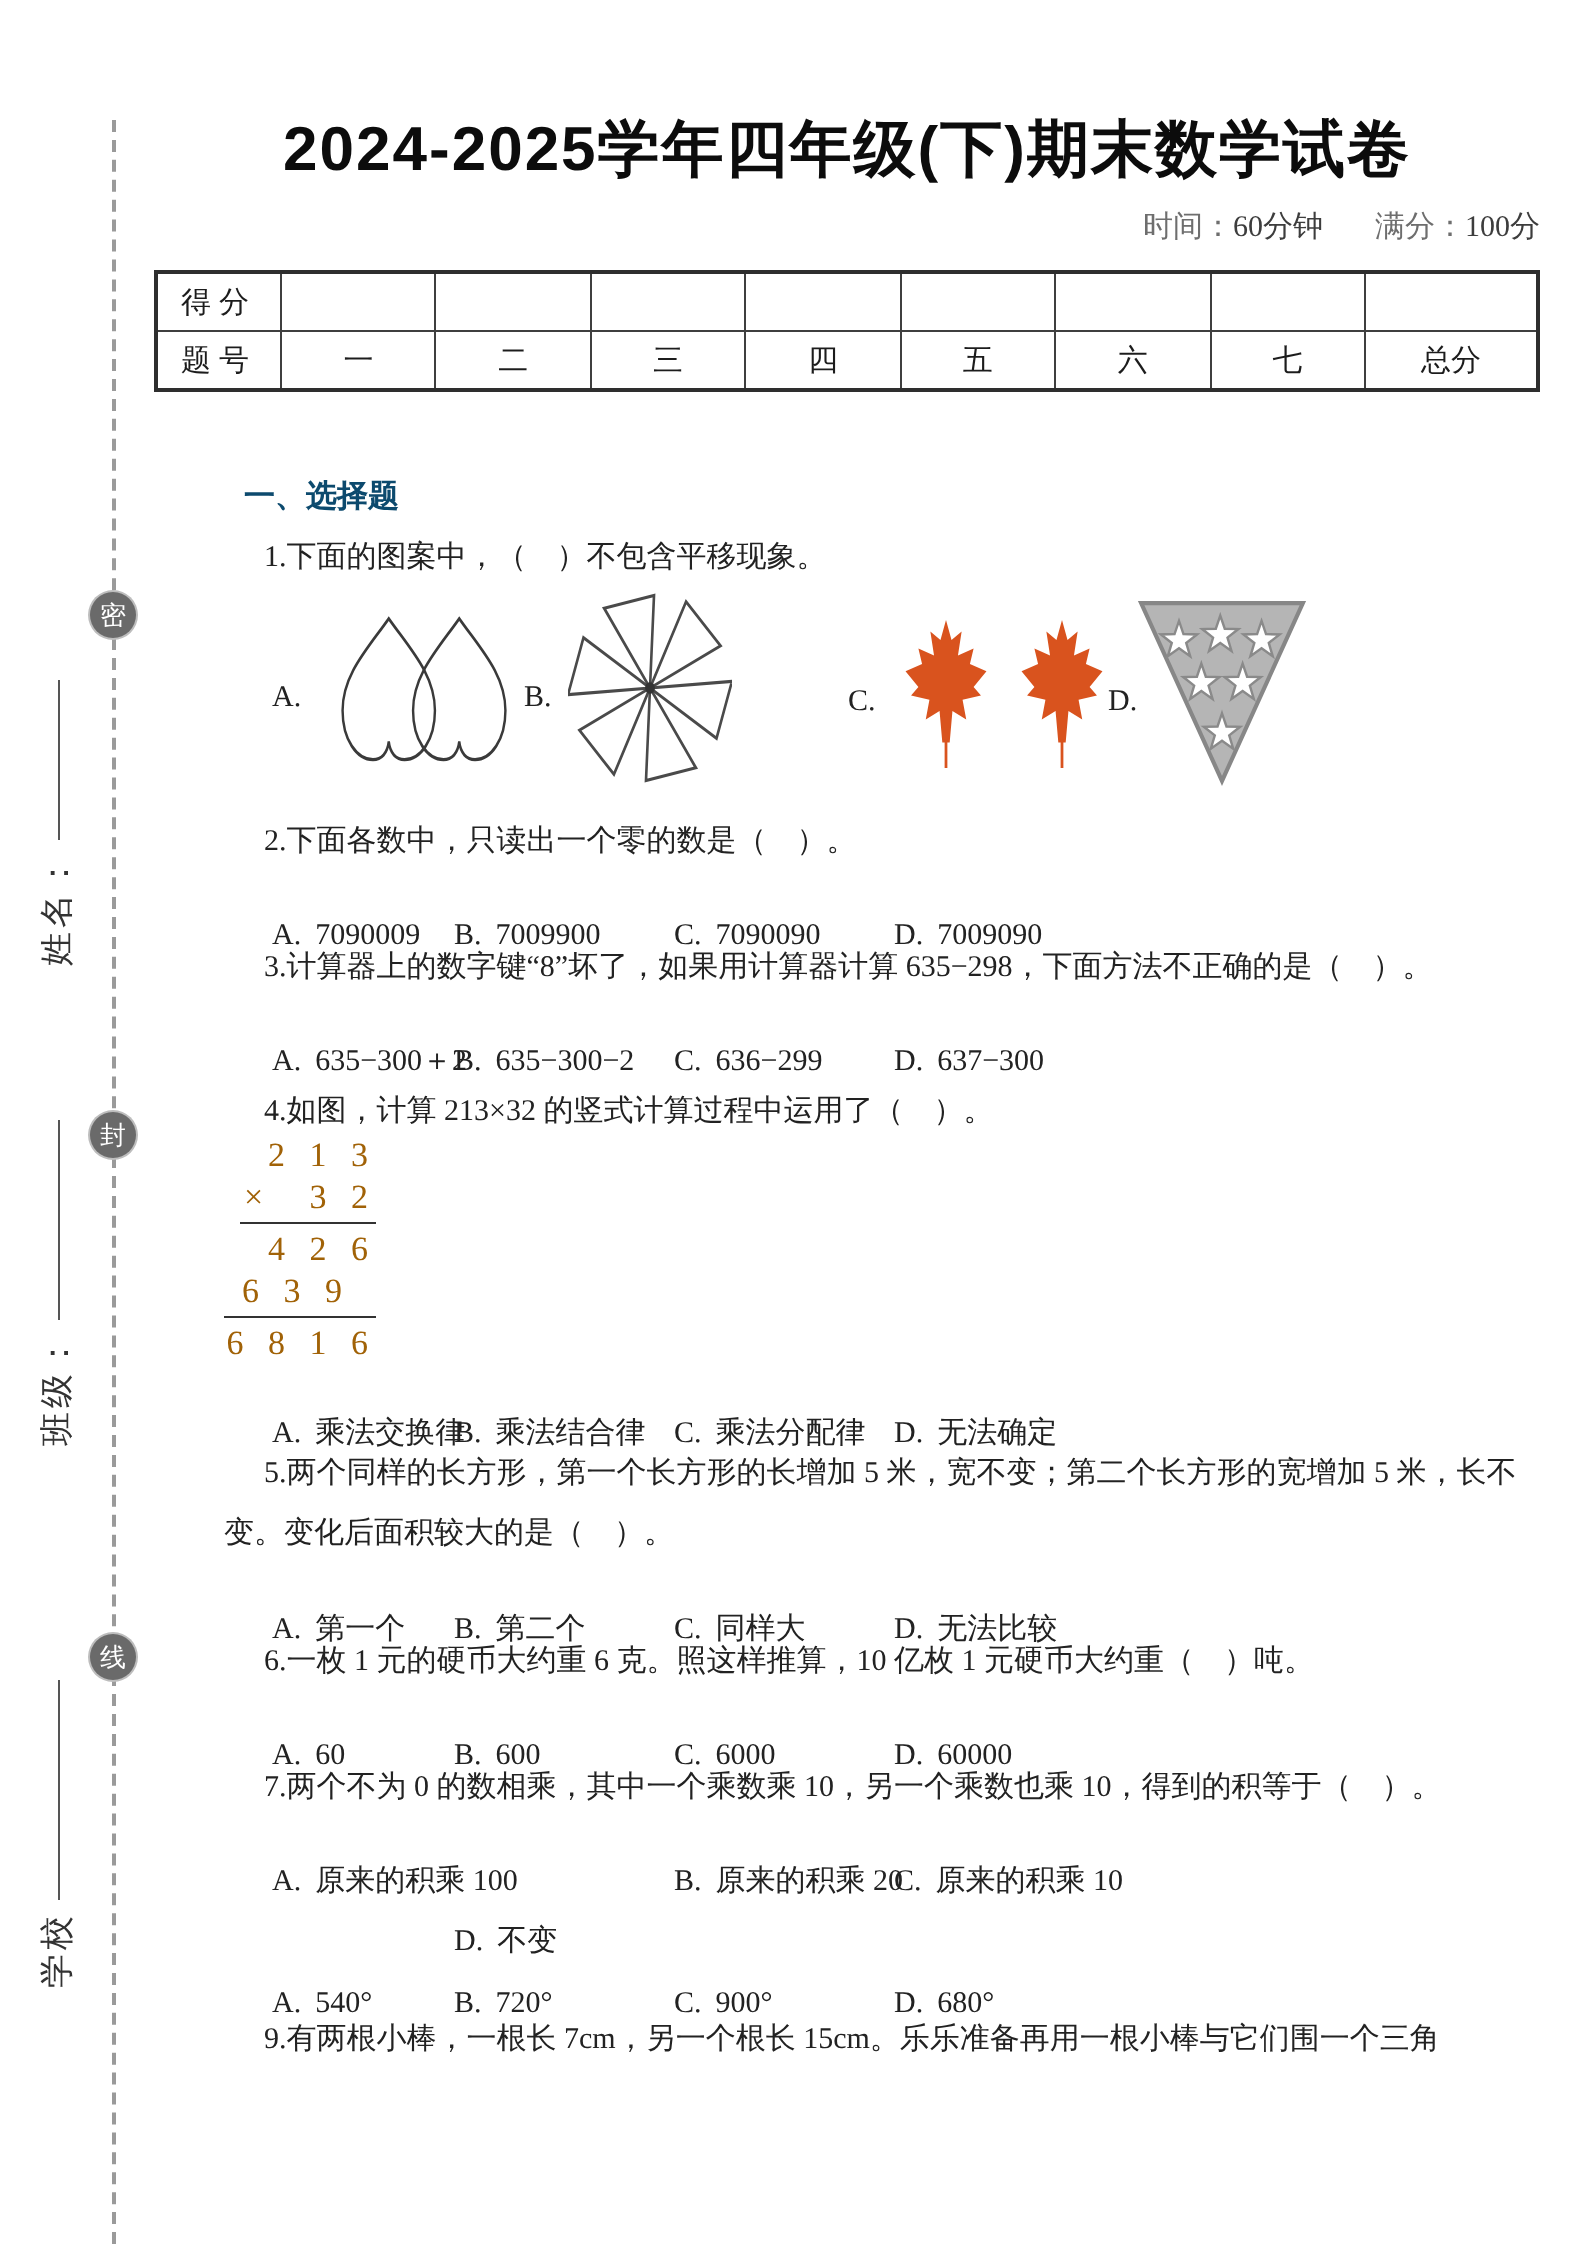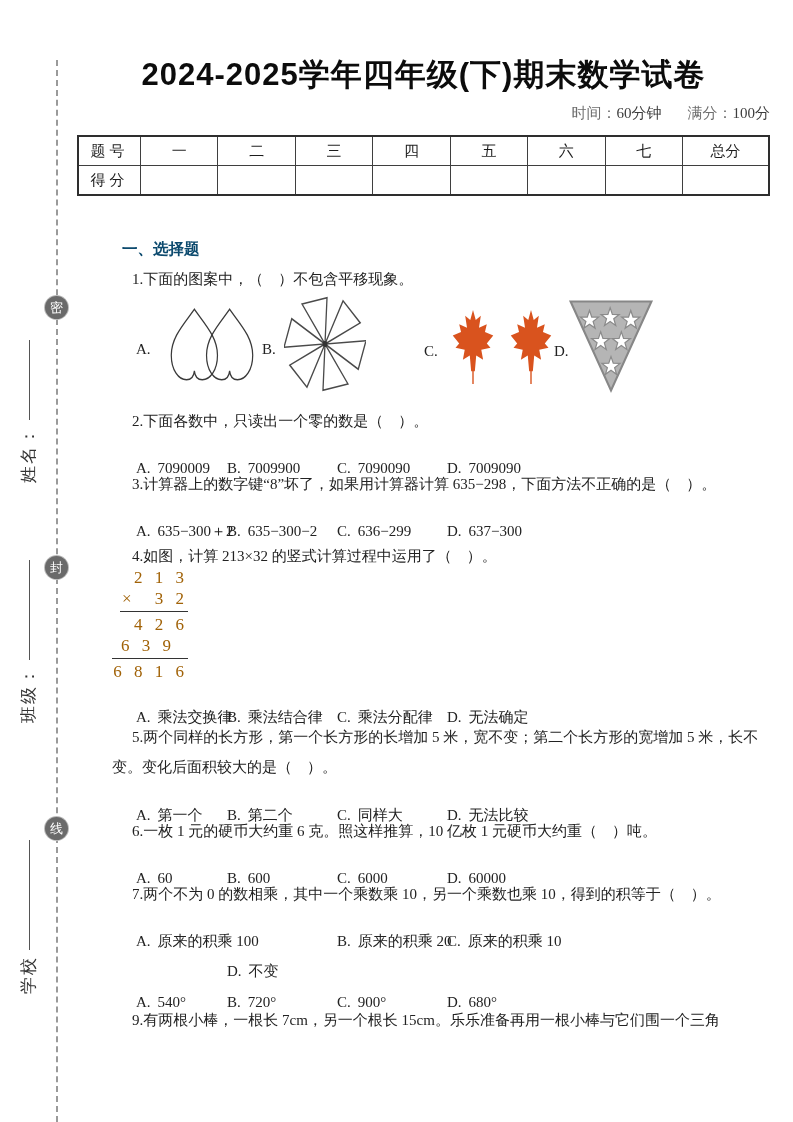--- a/index.html
+++ b/index.html
@@ -107,40 +107,40 @@
 
   <div class="head">
     <h1 class="title">2024-2025学年四年级(下)期末数学试卷</h1>
     <div class="meta">
       <span class="lab">时间：</span><span>60分钟</span><span class="gap"></span><span class="lab">满分：</span><span>100分</span>
     </div>
 
     <table class="score">
       <tbody>
           <tr>
+        <td class="c-head">得分</td>
+        <td></td>
+        <td></td>
+        <td></td>
+        <td></td>
+        <td></td>
+        <td></td>
+        <td></td>
+        <td class="c-total"></td>
+      </tr>
+      <tr>
         <td class="c-head">题号</td>
         <td>一</td>
         <td>二</td>
         <td>三</td>
         <td>四</td>
         <td>五</td>
         <td>六</td>
         <td>七</td>
         <td class="c-total">总分</td>
-      </tr>
-      <tr>
-        <td class="c-head">得分</td>
-        <td></td>
-        <td></td>
-        <td></td>
-        <td></td>
-        <td></td>
-        <td></td>
-        <td></td>
-        <td class="c-total"></td>
       </tr>
     </tbody>
       </table>
   </div>
 
   <div class="main">
     <div class="sec-title">一、选择题</div>
 
     <p class="q-text first"><span class="q-num">1.</span><span>下面的图案中，（　）不包含平移现象。</span></p>
     <div class="fig-row">

